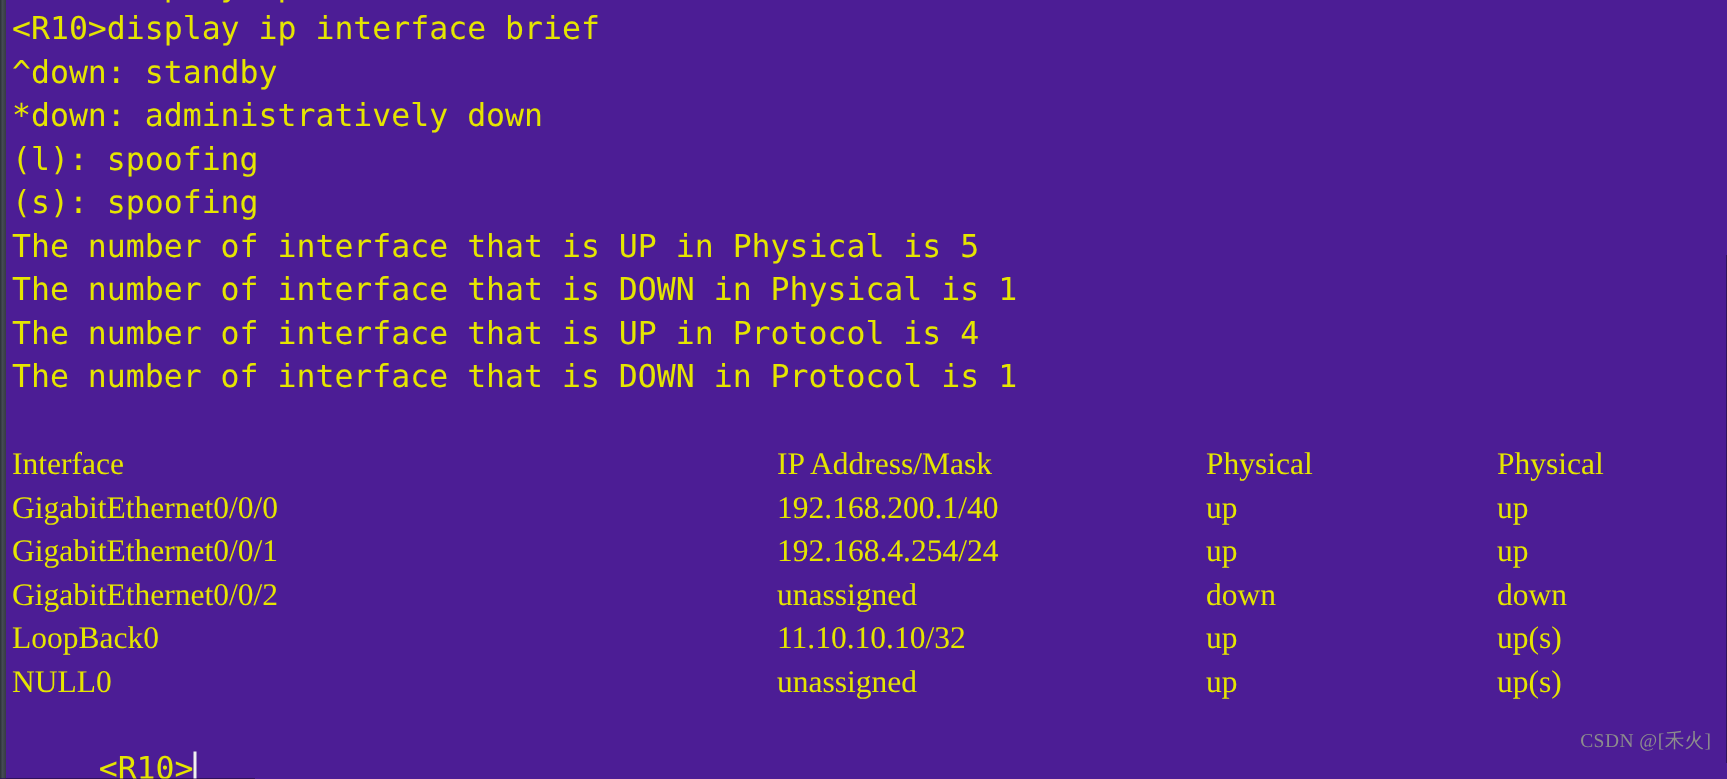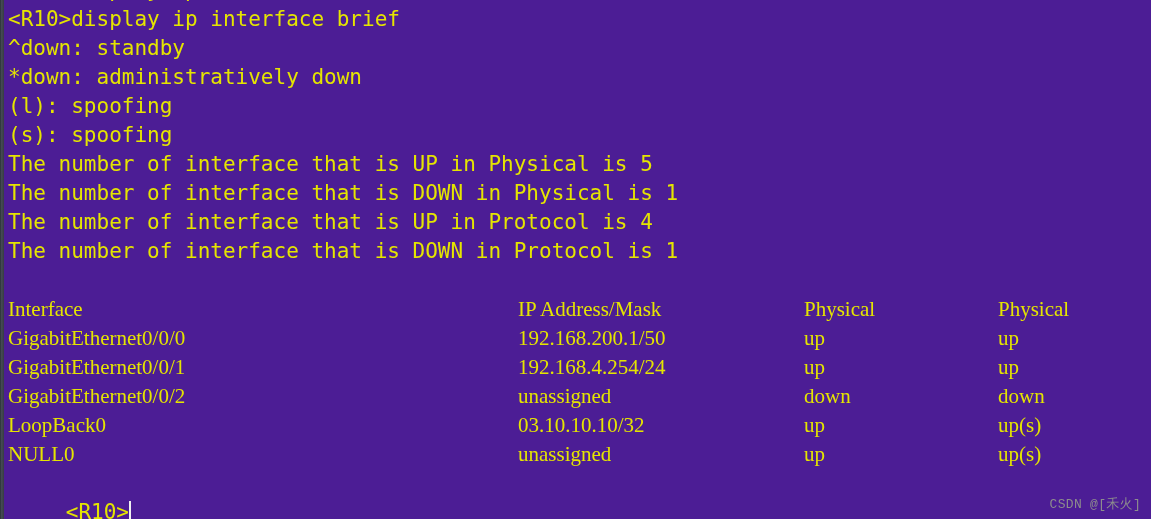--- a/index.html
+++ b/index.html
@@ -114,24 +114,24 @@
     height: 22px;
     background: #f0f0f0;
     vertical-align: -4px;
     margin-left: 0px;
   }
 
   
   .watermark {
     position: absolute;
     right: 10px;
-    bottom: 6px;
+    bottom: 16px;
     color: #8d8d8d;
     font-size: 13px;
-    font-family: Liberation Mono, monospace;
+    font-family: Liberation Serif, serif;
     letter-spacing: 0.3px;
     z-index: 6;
     white-space: pre;
   }
 </style>
 </head>
 <body>
 
 <div id="terminal">
 
@@ -157,42 +157,42 @@
 
     <div class="row">
       <span class="col-iface">Interface</span>
       <span class="col-ip">IP Address/Mask</span>
       <span class="col-physical">Physical</span>
       <span class="col-protocol">Physical</span>
     </div>
 
     <div class="row">
       <span class="col-iface">GigabitEthernet0/0/0</span>
-      <span class="col-ip">192.168.200.1/50</span>
+      <span class="col-ip">192.168.200.1/40</span>
       <span class="col-physical">up</span>
       <span class="col-protocol">up</span>
     </div>
 
     <div class="row">
       <span class="col-iface">GigabitEthernet0/0/1</span>
       <span class="col-ip">192.168.4.254/24</span>
       <span class="col-physical">up</span>
       <span class="col-protocol">up</span>
     </div>
 
     <div class="row">
       <span class="col-iface">GigabitEthernet0/0/2</span>
       <span class="col-ip">unassigned</span>
       <span class="col-physical">down</span>
       <span class="col-protocol">down</span>
     </div>
 
     <div class="row">
       <span class="col-iface">LoopBack0</span>
-      <span class="col-ip">03.10.10.10/32</span>
+      <span class="col-ip">11.10.10.10/32</span>
       <span class="col-physical">up</span>
       <span class="col-protocol">up(s)</span>
     </div>
 
     <div class="row">
       <span class="col-iface">NULL0</span>
       <span class="col-ip">unassigned</span>
       <span class="col-physical">up</span>
       <span class="col-protocol">up(s)</span>
     </div>

